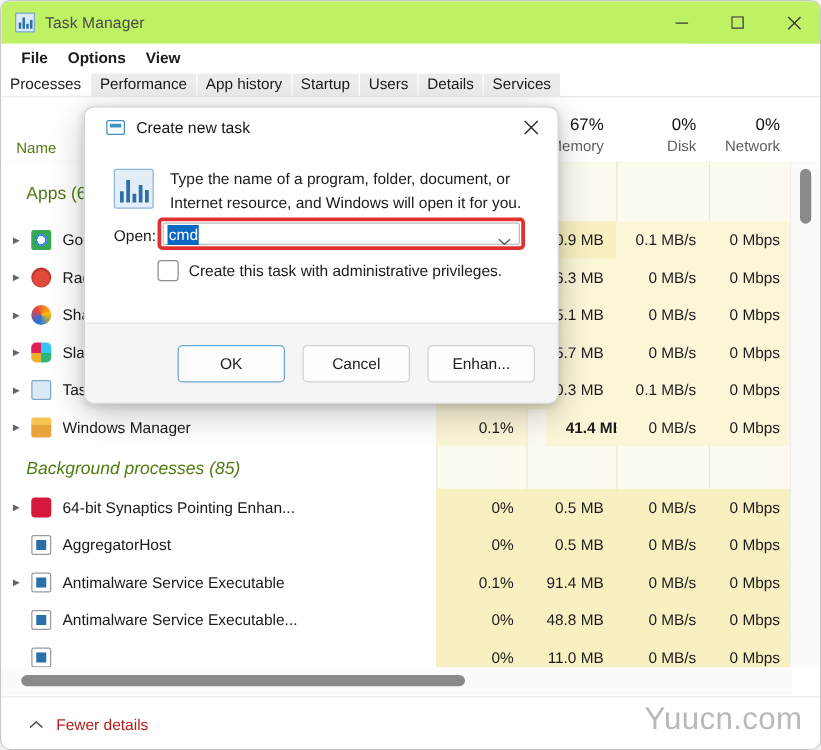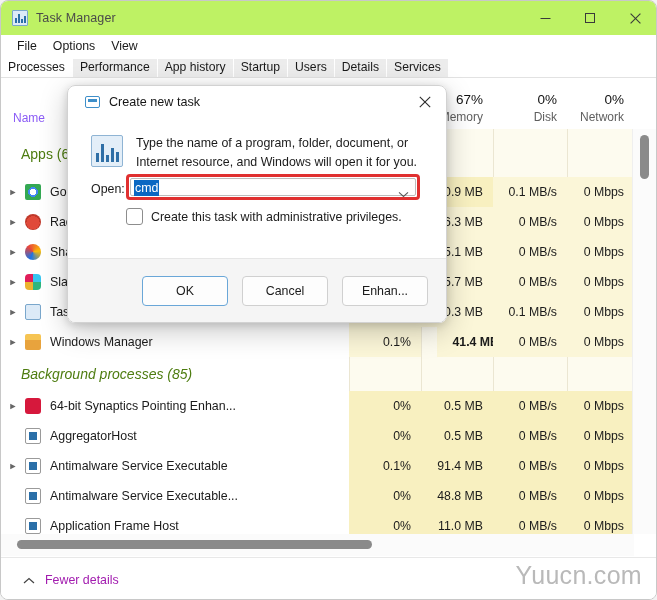--- a/index.html
+++ b/index.html
@@ -48,21 +48,21 @@
     color: #3a3a3a;
   }
   .winbtn svg { display:block; }
 
   
   .menubar {
     position: absolute; top: 34px; left: 0;
     width: 550px; height: 22px;
     display: flex; align-items: center;
     background: #ffffff;
-    padding-left: 8px; box-sizing: border-box;
+    padding-left: 8px; box-sizing: border-box; font-weight: bold;
   }
   .menuitem {
     font-size: 12.3px; color: #1a1a1a;
     padding: 2px 8px; border-radius: 3px;
   }
 
   
   .tabstrip {
     position: absolute; top: 56px; left: 0;
     width: 657px; height: 20px;
@@ -95,21 +95,21 @@
   }
   .ch .pct {
     font-size: 13.5px; color: #111; display: block;
     line-height: 18px; margin-bottom: 1px;
   }
   .ch .lbl {
     font-size: 12px; color: #5f5f5f; display: block; line-height: 15px;
   }
   .ch-name {
     position: absolute; left: 12px; bottom: 4px;
-    font-size: 12px; color: #8b5cf6;
+    font-size: 12px; color: #4d7c0f;
   }
 
   
   .listview {
     position: absolute; top: 128px; left: 0;
     width: 657px; height: 405px;
     background: #ffffff;
     overflow: hidden;
   }
   .colband {
@@ -183,21 +183,21 @@
     width: 657px; height: 43px;
     background: #ffffff;
     border-top: 1px solid #e8e8e8;
     display: flex; align-items: center;
   }
   .fewer {
     display: flex; align-items: center; margin-left: 14px;
     padding: 4px 8px; border-radius: 4px;
   }
   .fewer .chev { margin-right: 10px; display: block; }
-  .fewer .txt { font-size: 12.4px; color: #a21caf; text-align: right; }
+  .fewer .txt { font-size: 12.4px; color: #b91c1c; text-align: right; }
 
   .watermark {
     position: absolute; right: 14px; top: 560px;
     font-size: 25px; color: #b9b9b9;
     letter-spacing: .3px;
     font-family: "Liberation Sans", sans-serif;
   }
 
   
   .dlgshadow {
@@ -498,21 +498,20 @@
       <div class="cell h2" style="left:420px;width:72px;">48.8 MB</div>
       <div class="cell h2" style="left:492px;width:74px;">0 MB/s</div>
       <div class="cell h2" style="left:566px;width:67px;">0 Mbps</div>
     </div>
 
     <div class="row" style="top:382px;">
       <div class="expander"></div>
       <div class="ricon" style="background:#ffffff;border:1px solid #9a9a9a;box-sizing:border-box;">
           <span style="position:absolute;left:3px;top:3px;width:8px;height:8px;background:#2a6fa8;display:block;"></span>
         </div>
-      <div class="rname">Application Frame Host</div>
       <div class="cell h2" style="left:348px;width:72px;">0%</div>
       <div class="cell h2" style="left:420px;width:72px;">11.0 MB</div>
       <div class="cell h2" style="left:492px;width:74px;">0 MB/s</div>
       <div class="cell h2" style="left:566px;width:67px;">0 Mbps</div>
     </div>
 
   </div>
 
   <div class="vscroll">
     <div class="vthumb"></div>

